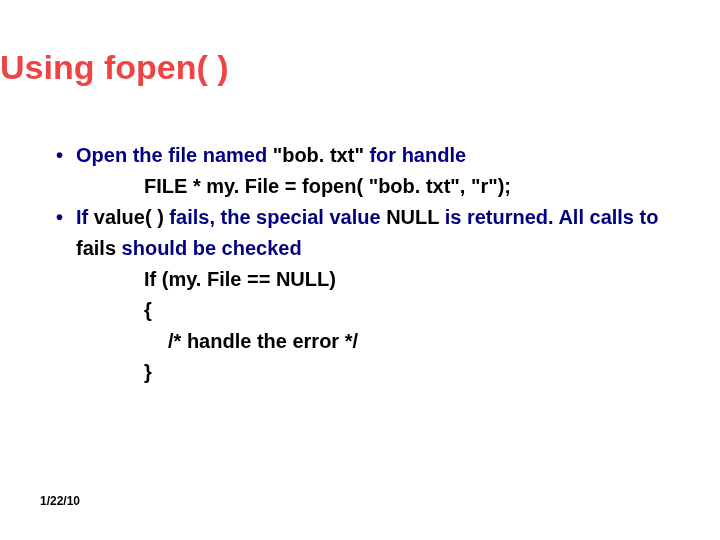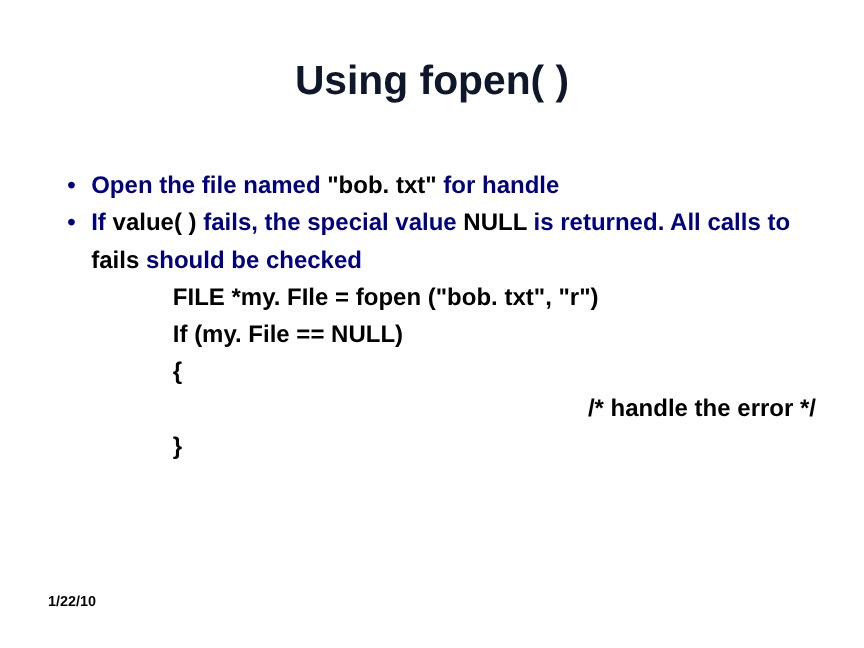--- a/index.html
+++ b/index.html
@@ -15,24 +15,24 @@
     position: relative;
     width: 720px;
     height: 540px;
     box-sizing: border-box;
   }
   .title {
     position: absolute;
     top: 48px;
     left: 0;
     width: 100%;
-    text-align: center;
+    text-align: left;
     font-size: 34px;
     font-weight: bold;
-    color: #0f172a;
+    color: #ef4444;
   }
   .body {
     position: absolute;
     top: 140px;
     left: 56px;
     right: 40px;
     color: #000080;
     font-size: 20px;
     font-weight: bold;
     line-height: 1.55;
@@ -41,21 +41,21 @@
     display: flex;
     align-items: flex-start;
   }
   .bullet .dot {
     width: 20px;
     flex: 0 0 20px;
     color: #000080;
   }
   .bullet .txt { flex: 1; }
   .ind1 { padding-left: 88px; }
-  .ind2 { padding-left: 112px; text-align: right; }
+  .ind2 { padding-left: 112px; }
   .plain { color: #000000; font-weight: bold; }
   .footer {
     position: absolute;
     left: 40px;
     bottom: 32px;
     font-size: 12px;
     color: #000000;
     font-weight: bold;
   }
 </style>
@@ -68,29 +68,29 @@
 
   <div class="body">
 
     <div class="bullet">
       <span class="dot">•</span>
       <span class="txt">
         <span>Open the file named </span><span class="plain">"bob. txt"</span><span> for handle</span>
       </span>
     </div>
 
+    <div class="ind1 plain">FILE * my. File = fopen( "bob. txt", "r");</div>
 
     <div class="bullet">
       <span class="dot">•</span>
       <span class="txt">
         <span>If </span><span class="plain">value( )</span><span> fails, the special value </span><span class="plain">NULL</span><span> is returned. All calls to </span><span class="plain">fails</span><span> should be checked</span>
       </span>
     </div>
 
-    <div class="ind1 plain">FILE *my. FIle = fopen ("bob. txt", "r")</div>
     <div class="ind1 plain">If (my. File == NULL)</div>
     <div class="ind1 plain">{</div>
     <div class="ind2 plain">/* handle the error */</div>
     <div class="ind1 plain">}</div>
 
   </div>
 
   <div class="footer">1/22/10</div>
 </div>
 

